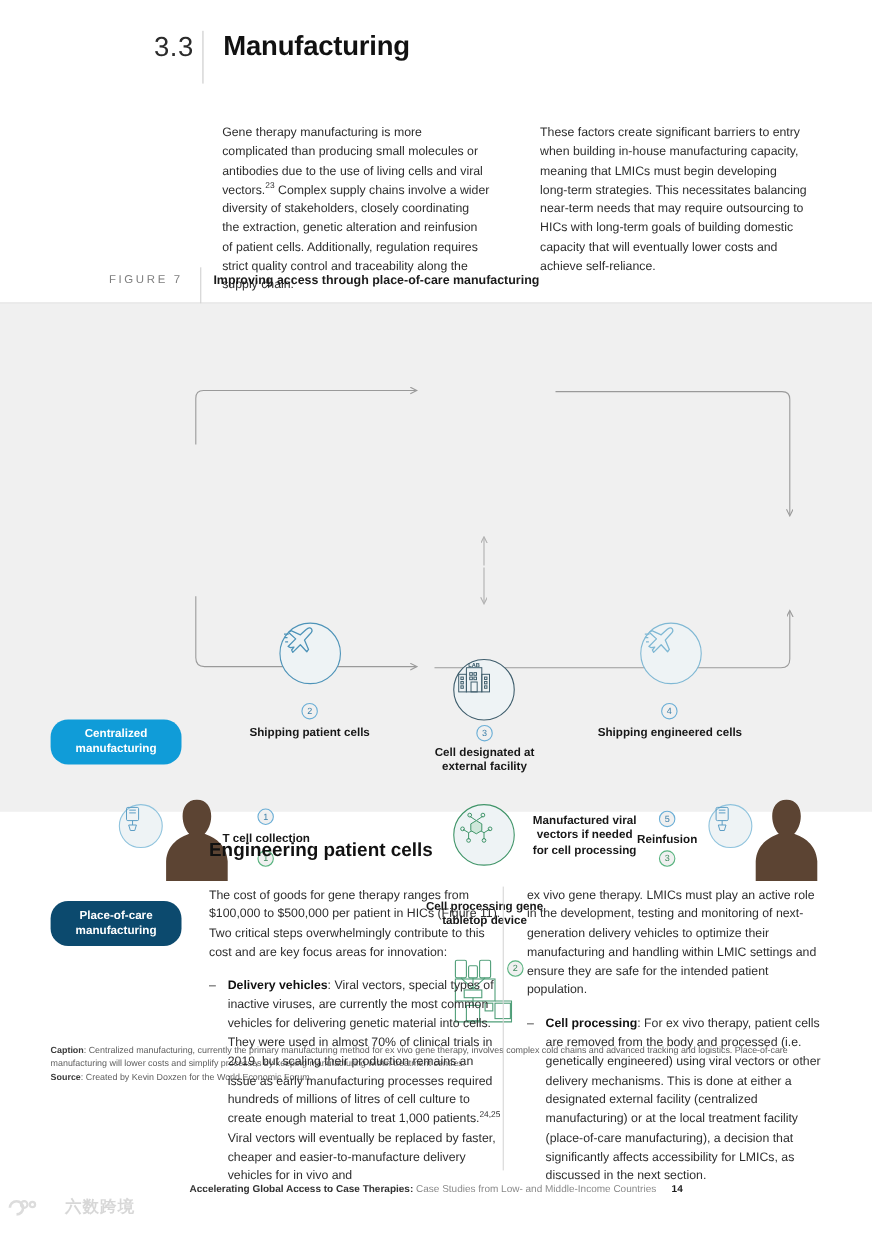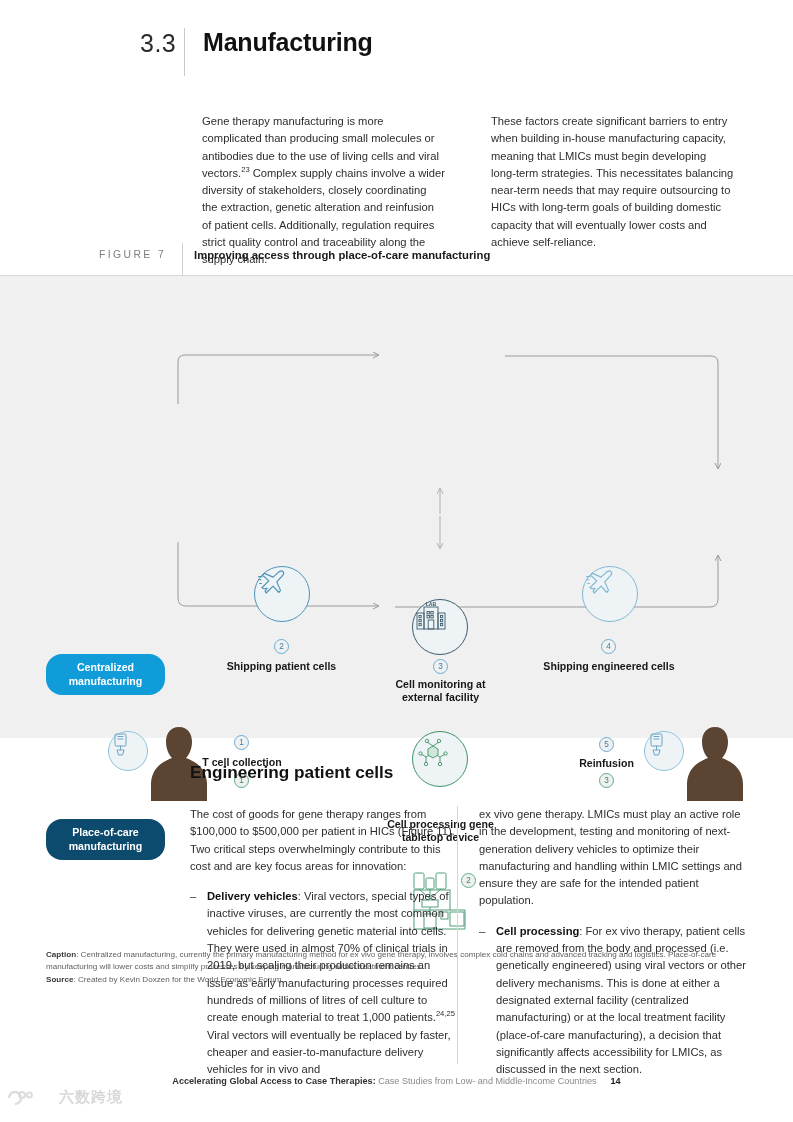--- a/index.html
+++ b/index.html
@@ -248,27 +248,32 @@
 
     <div class="badge badge-blue" style="left:234px; top:459px;">1</div>
     <div class="lbl" style="left:194px; top:480px; width:96px;">T cell collection</div>
     <div class="badge badge-green" style="left:234px; top:497px;">1</div>
 
     <div class="badge badge-blue" style="left:274px; top:363px;">2</div>
     <div class="lbl" style="left:201px; top:384px; width:161px;">Shipping patient cells</div>
 
     <div class="badge badge-blue" style="left:433px; top:383px;">3</div>
     <div class="lbl" style="left:378px; top:402px; width:125px;">
-      <span>Cell monitoring at</span><br>
+      <span>Cell designated at</span><br>
       <span>external facility</span>
     </div>
 
     <div class="badge badge-blue" style="left:601px; top:363px;">4</div>
     <div class="lbl" style="left:527px; top:384px; width:164px;">Shipping engineered cells</div>
 
+    <div class="lbl lbl-left" style="left:474px; top:464px; width:115px; text-align:center;">
+      <span>Manufactured viral</span><br>
+      <span>vectors if needed</span><br>
+      <span>for cell processing</span>
+    </div>
 
     <div class="badge badge-blue" style="left:599px; top:461px;">5</div>
     <div class="lbl" style="left:570px; top:481px; width:73px;">Reinfusion</div>
     <div class="badge badge-green" style="left:599px; top:497px;">3</div>
 
     <div class="lbl" style="left:378px; top:542px; width:125px;">
       <span>Cell processing gene</span><br>
       <span>tabletop device</span>
     </div>
     <div class="badge badge-green" style="left:461px; top:597px;">2</div>

